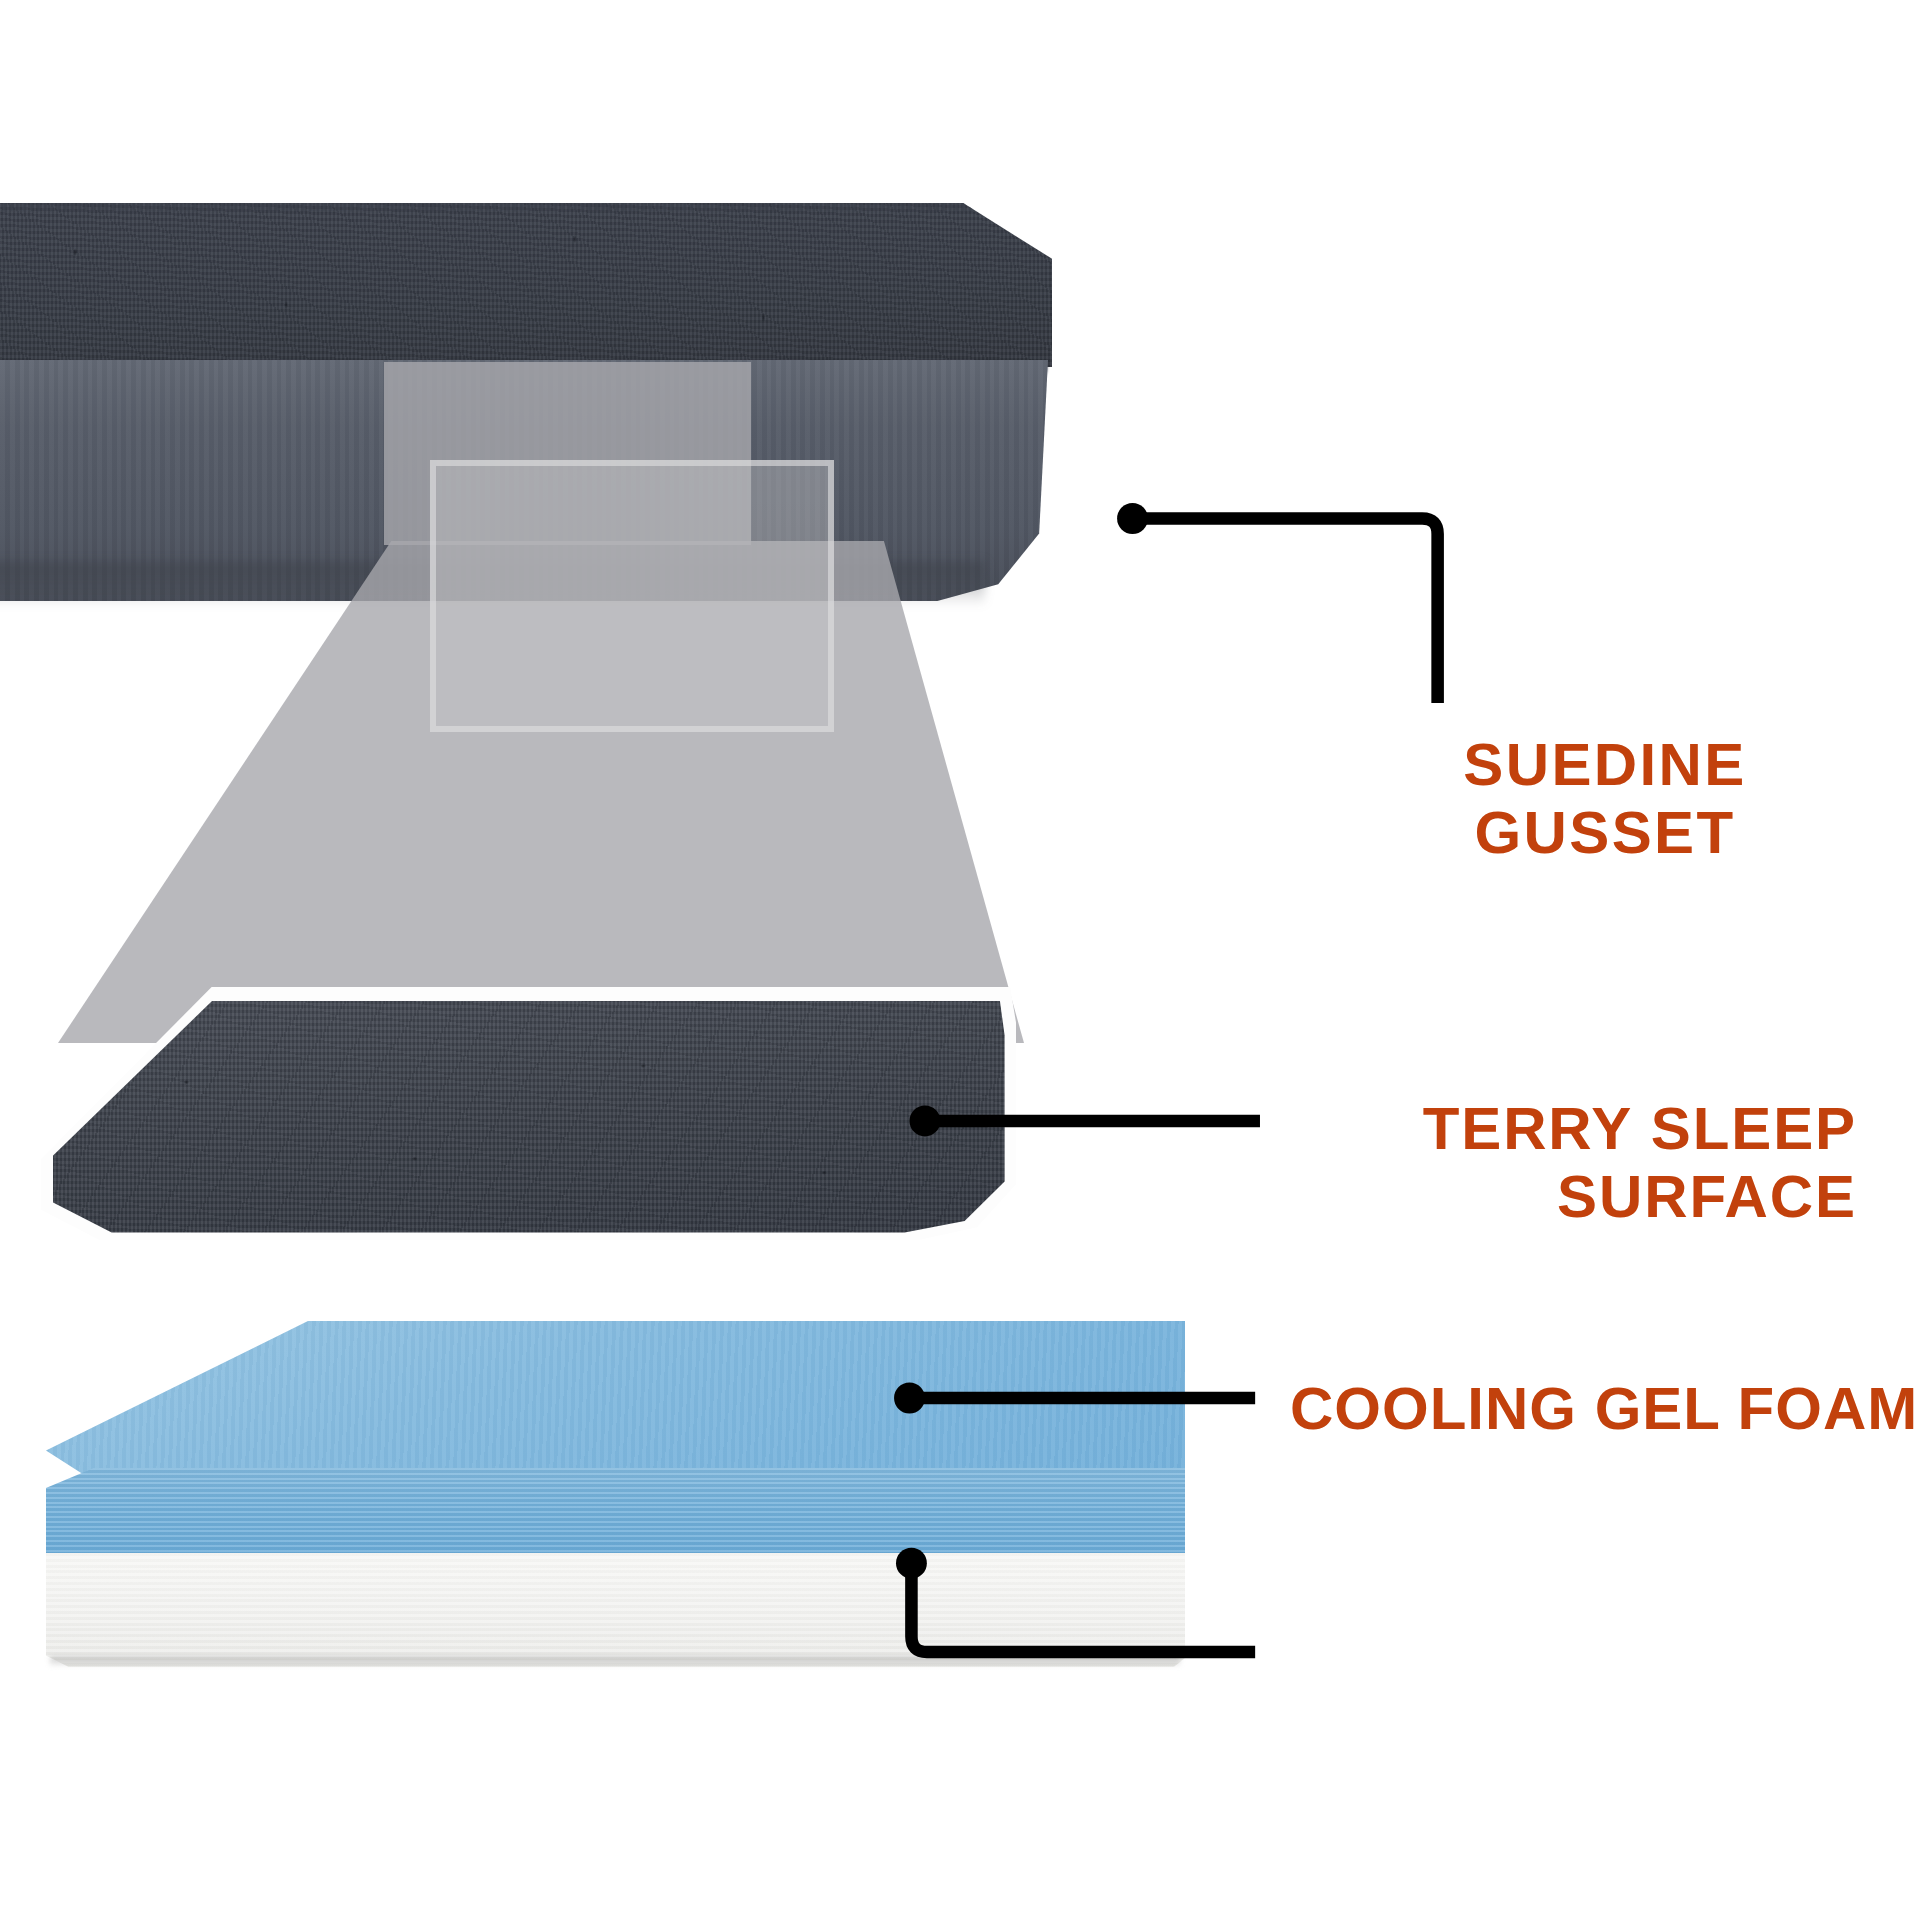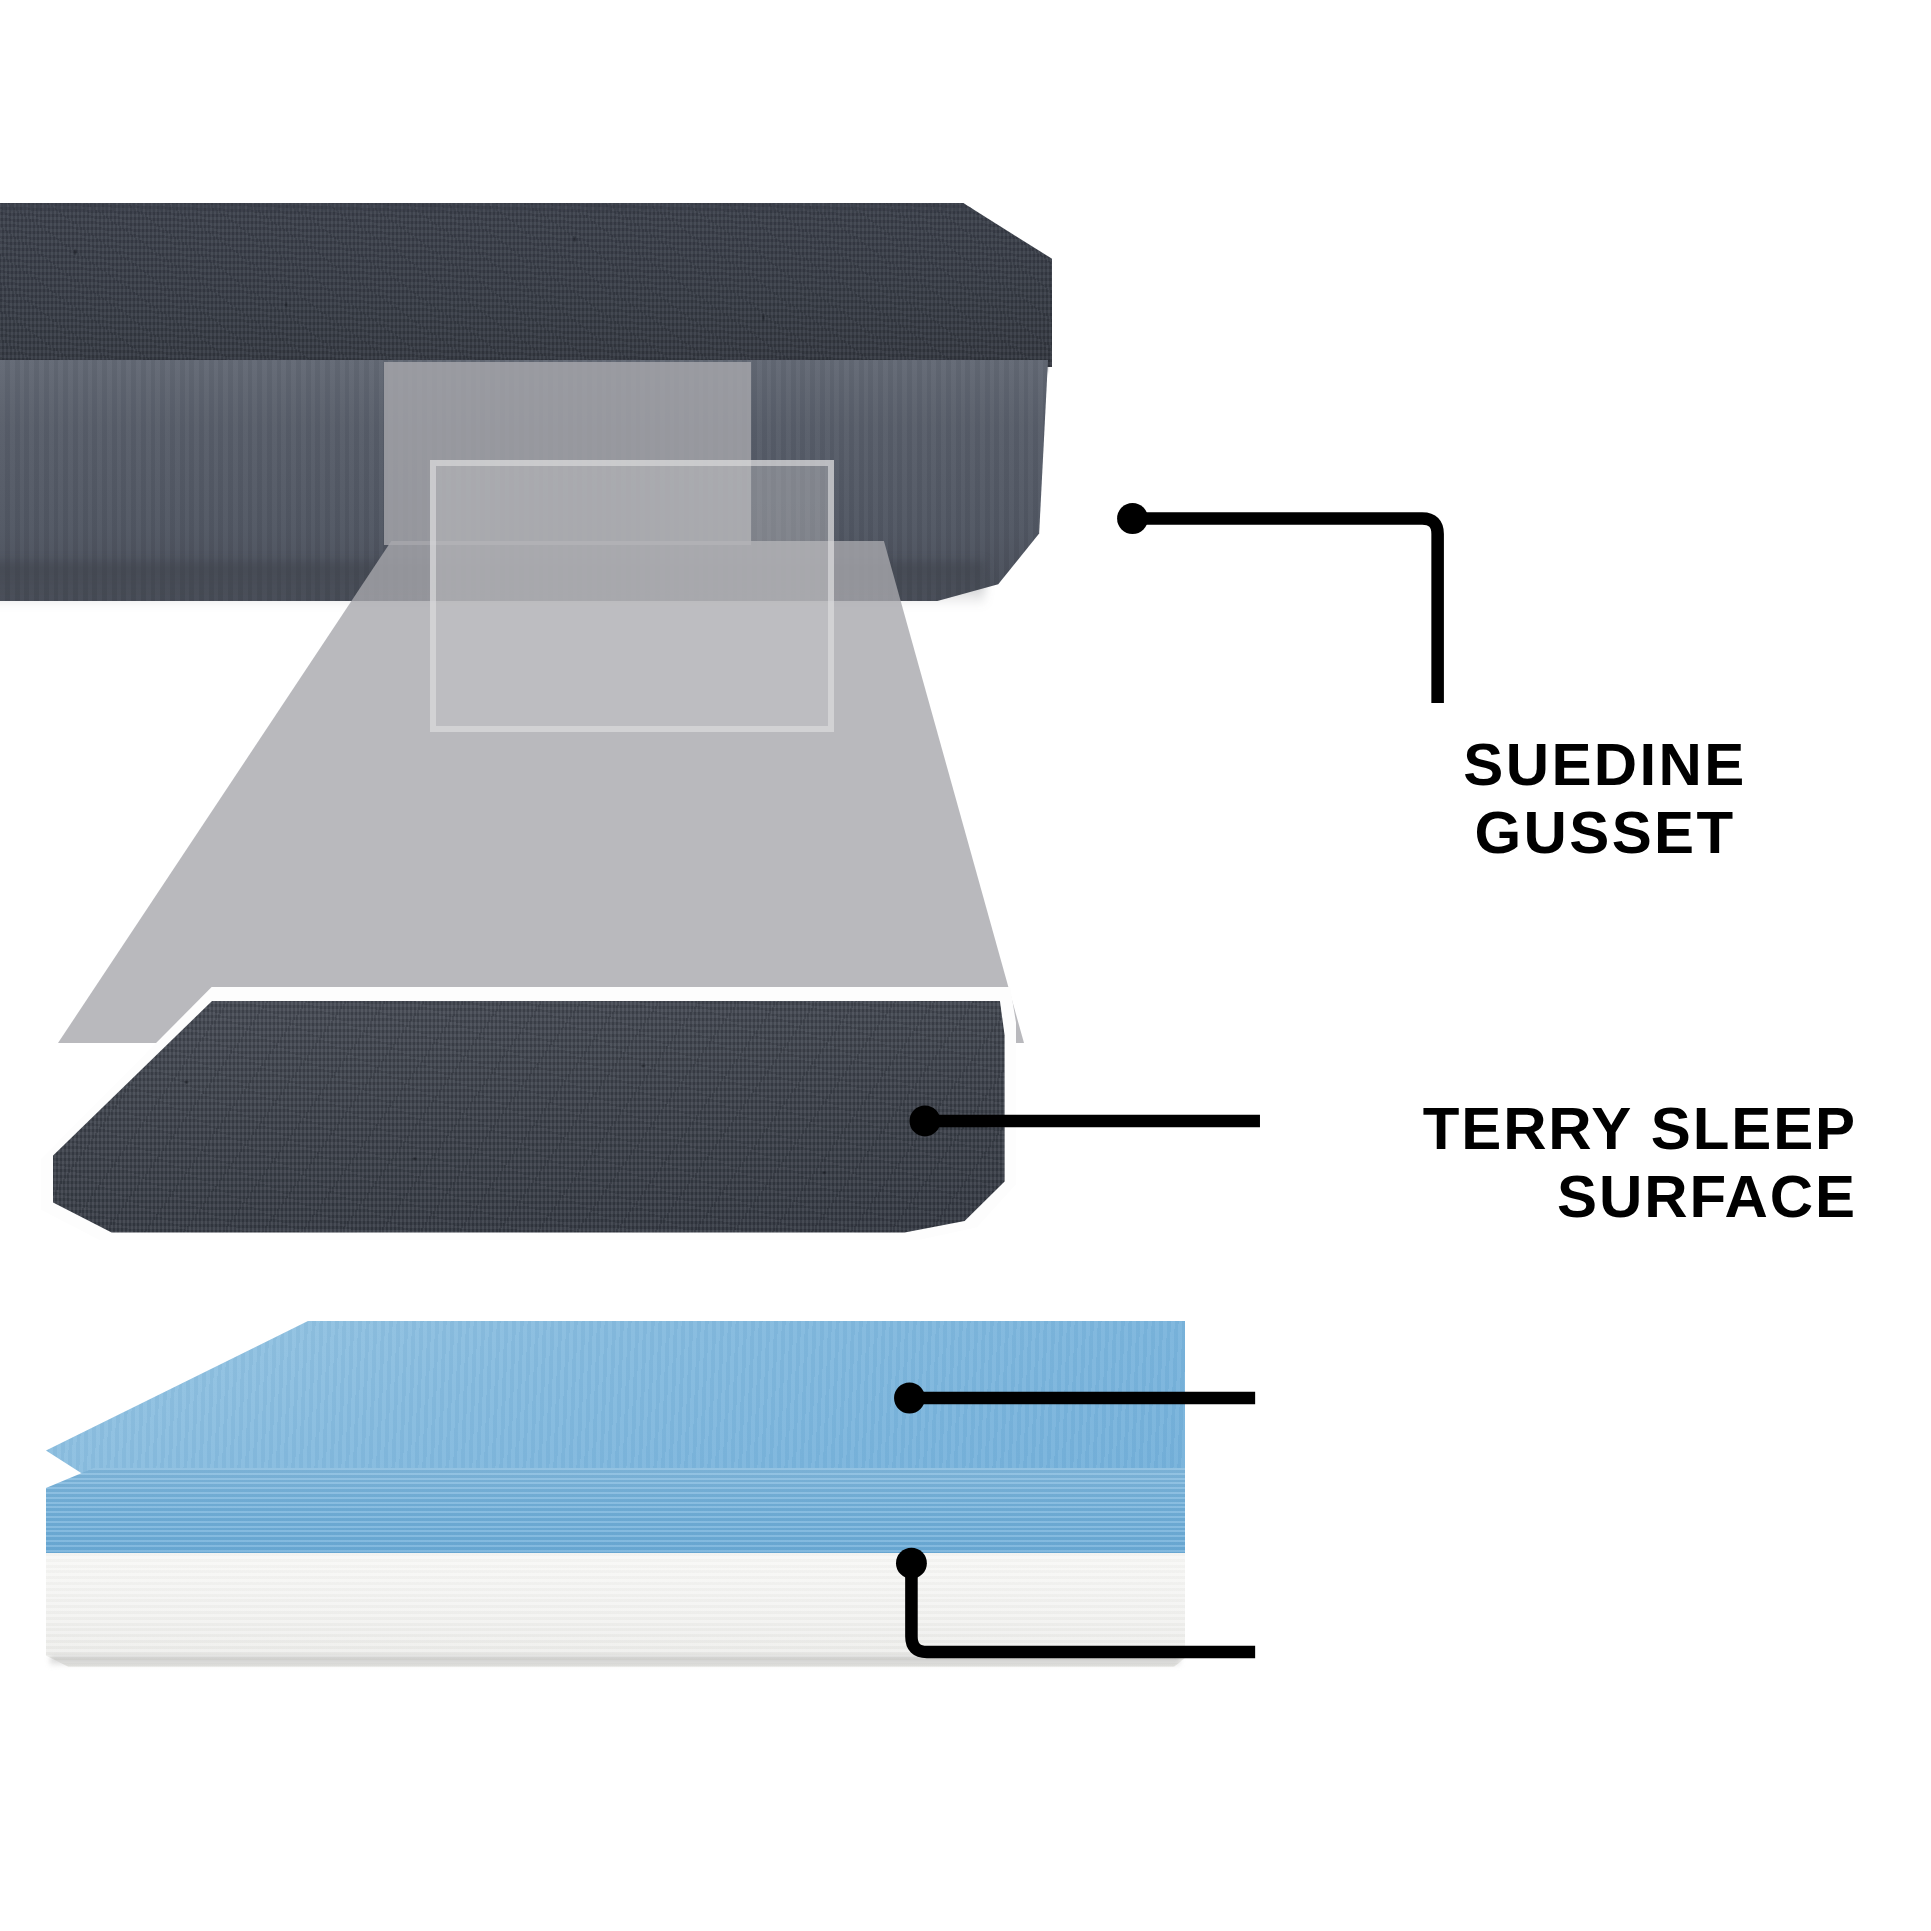--- a/index.html
+++ b/index.html
@@ -156,21 +156,21 @@
 
   
   #callout-svg {
     position: absolute; left: 0; top: 0;
     width: 1931px; height: 1931px;
     pointer-events: none;
   }
   .callout-label {
     position: absolute;
     font-weight: 700;
-    color: #000000;
+    color: #c2410c;
     letter-spacing: 0.5px;
     line-height: 1.14;
     text-transform: uppercase;
     white-space: pre-line;
   }
   #label-suedine-gusset {
     left: 1402px; top: 731px;
     width: 406px;
     font-size: 60px;
     text-align: center;
@@ -240,16 +240,17 @@
       <circle cy="1619" r="16" cx="944"></circle>
     </g>
   </svg>
 
   <div class="callout-label" id="label-suedine-gusset" style="text-align: center;">SUEDINE
 GUSSET</div>
 
   <div class="callout-label" id="label-terry-sleep-surface" style="text-align: right;">TERRY SLEEP
 SURFACE</div>
 
+  <div class="callout-label" id="label-cooling-gel-foam" style="text-align: left;">COOLING GEL FOAM</div>
 
 
 </div>
 
 
 </body></html>

